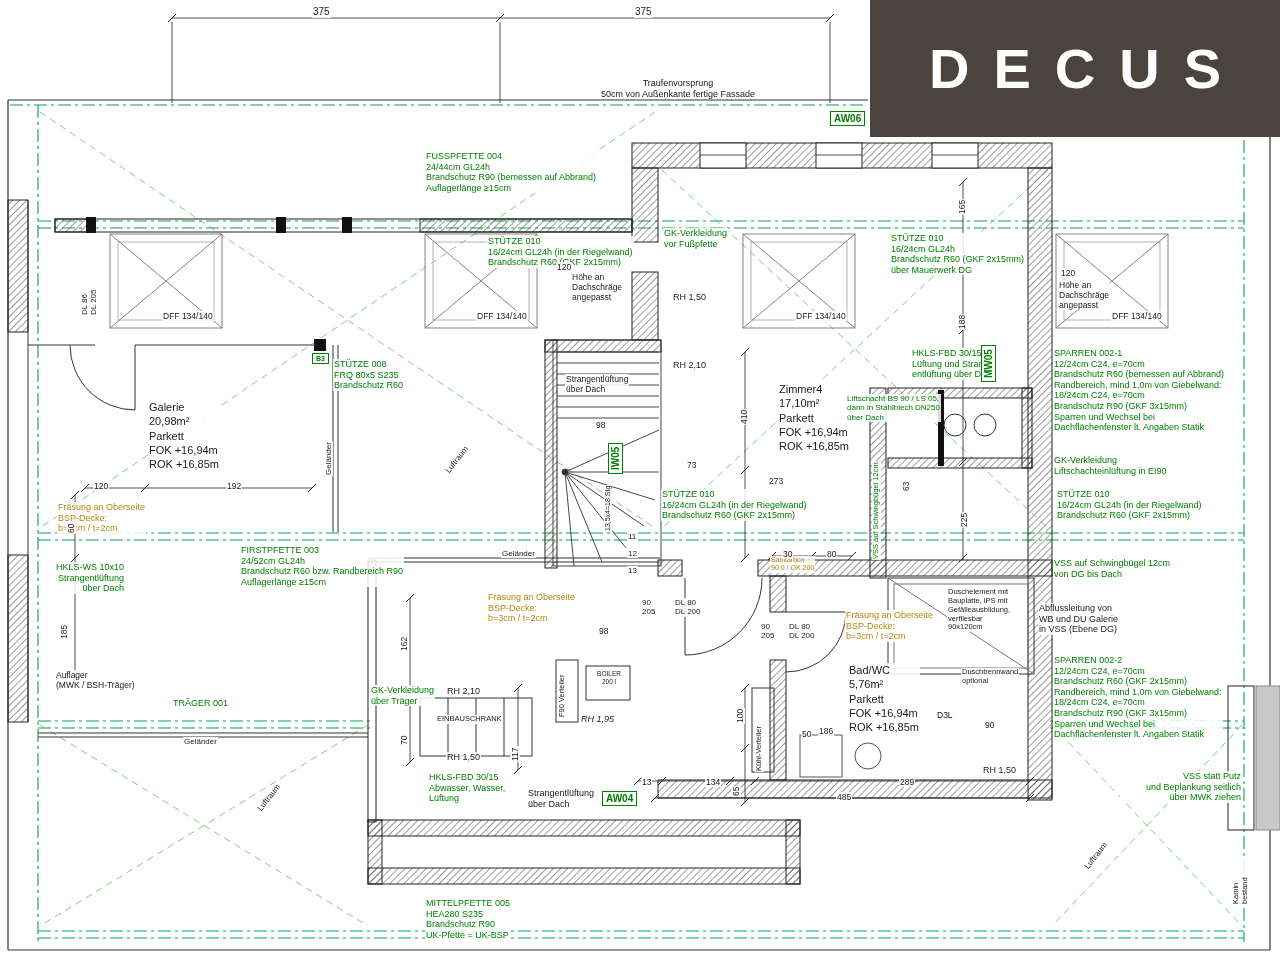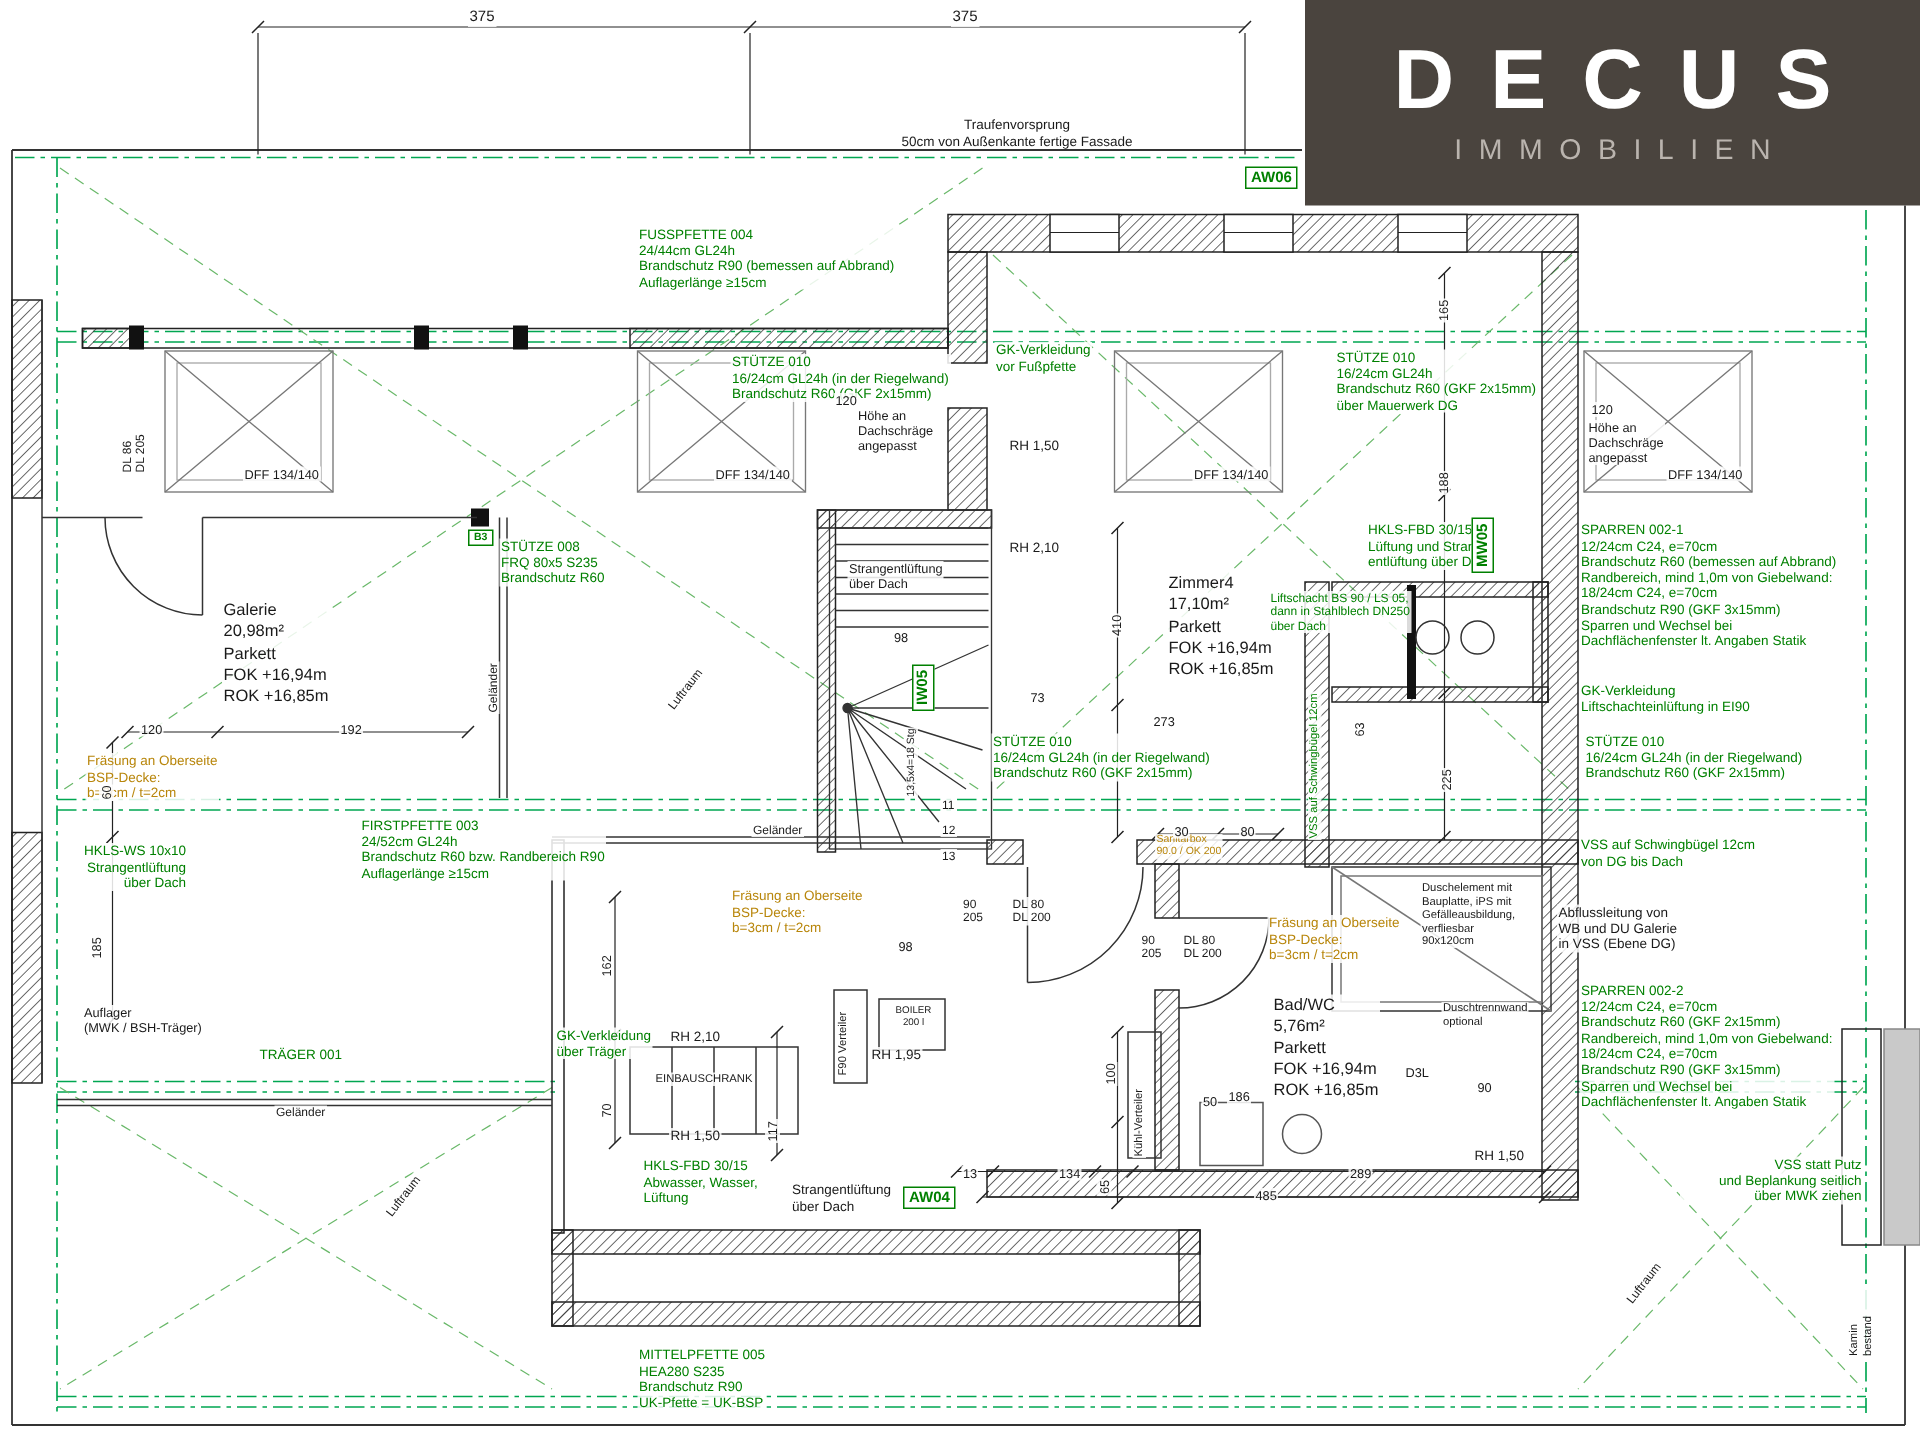--- a/index.html
+++ b/index.html
@@ -343,21 +343,21 @@
       <div class="lbl" style="left: 598px; top: 626px; font-size: 8.5px; color: rgb(26, 26, 26);">98</div>
       <div class="lbl" style="left: 760px; top: 622px; font-size: 8px; color: rgb(26, 26, 26);">90
 205</div>
       <div class="lbl" style="left: 788px; top: 622px; font-size: 8px; color: rgb(26, 26, 26);">DL 80
 DL 200</div>
       <div class="lbl" style="left: 627px; top: 532px; font-size: 8px; color: rgb(26, 26, 26);">11</div>
       <div class="lbl" style="left: 627px; top: 549px; font-size: 8px; color: rgb(26, 26, 26);">12</div>
       <div class="lbl" style="left: 627px; top: 566px; font-size: 8px; color: rgb(26, 26, 26);">13</div>
       <div class="lbl" style="left: 604px; top: 532px; font-size: 7px; color: rgb(26, 26, 26); transform: rotate(-90deg);">13,5x4=18 Stg</div>
       <div class="lbl" style="left: 446px; top: 686px; font-size: 9px; color: rgb(26, 26, 26);">RH 2,10</div>
-      <div class="lbl" style="left: 580px; top: 698px; font-size: 9px; color: rgb(26, 26, 26);">RH 1,95</div>
+      <div class="lbl" style="left: 580px; top: 714px; font-size: 9px; color: rgb(26, 26, 26); font-style: italic;">RH 1,95</div>
       <div class="lbl" style="left: 399px; top: 746px; font-size: 8.5px; color: rgb(26, 26, 26); transform: rotate(-90deg);">70</div>
       <div class="lbl" style="left: 510px; top: 762px; font-size: 8.5px; color: rgb(26, 26, 26); transform: rotate(-90deg);">117</div>
       <div class="lbl" style="left: 735px; top: 724px; font-size: 8.5px; color: rgb(26, 26, 26); transform: rotate(-90deg);">100</div>
       <div class="lbl" style="left: 818px; top: 710px; font-size: 8.5px; color: rgb(26, 26, 26); margin-top: 16px;">186</div>
       <div class="lbl" style="left: 801px; top: 729px; font-size: 8.5px; color: rgb(26, 26, 26);">50</div>
       <div class="lbl" style="left: 936px; top: 710px; font-size: 8.5px; color: rgb(26, 26, 26);">D3L</div>
       <div class="lbl" style="left: 984px; top: 720px; font-size: 8.5px; color: rgb(26, 26, 26);">90</div>
       <div class="lbl" style="left: 446px; top: 752px; font-size: 9px; color: rgb(26, 26, 26);">RH 1,50</div>
       <div class="lbl" style="left: 982px; top: 765px; font-size: 9px; color: rgb(26, 26, 26);">RH 1,50</div>
       <div class="lbl" style="left: 641px; top: 777px; font-size: 8.5px; color: rgb(26, 26, 26);">13</div>
@@ -367,16 +367,15 @@
       <div class="lbl" style="left: 836px; top: 792px; font-size: 8.5px; color: rgb(26, 26, 26);">485</div>
       <div class="lbl tagbox" style="left: 830px; top: 111px; font-size: 10px; color: rgb(0, 128, 0); border-color: rgb(0, 128, 0); text-align: right;">AW06</div>
       <div class="lbl tagbox" style="left: 602px; top: 791px; font-size: 10px; color: rgb(0, 128, 0); border-color: rgb(0, 128, 0);">AW04</div>
       <div class="lbl tagbox" style="left: 608px; top: 474px; font-size: 10px; color: rgb(0, 128, 0); transform: rotate(-90deg); border-color: rgb(0, 128, 0);">IW05</div>
       <div class="lbl tagbox" style="left: 981px; top: 382px; font-size: 10px; color: rgb(0, 128, 0); transform: rotate(-90deg); border-color: rgb(0, 128, 0);">MW05</div>
       <div class="lbl tagbox" style="left: 312px; top: 353px; font-size: 7px; color: rgb(0, 128, 0); border-color: rgb(0, 128, 0);">B3</div>
     </div>
 
   <div class="logo" style="background: rgb(74, 68, 62);">
     <div class="logo-brand" style="color: rgb(255, 255, 255);">DECUS</div>
-    <div class="logo-sub" style="color: rgb(186, 180, 174);">IMMOBILIEN</div>
   </div>
 
 </div>
 
 </body></html>

